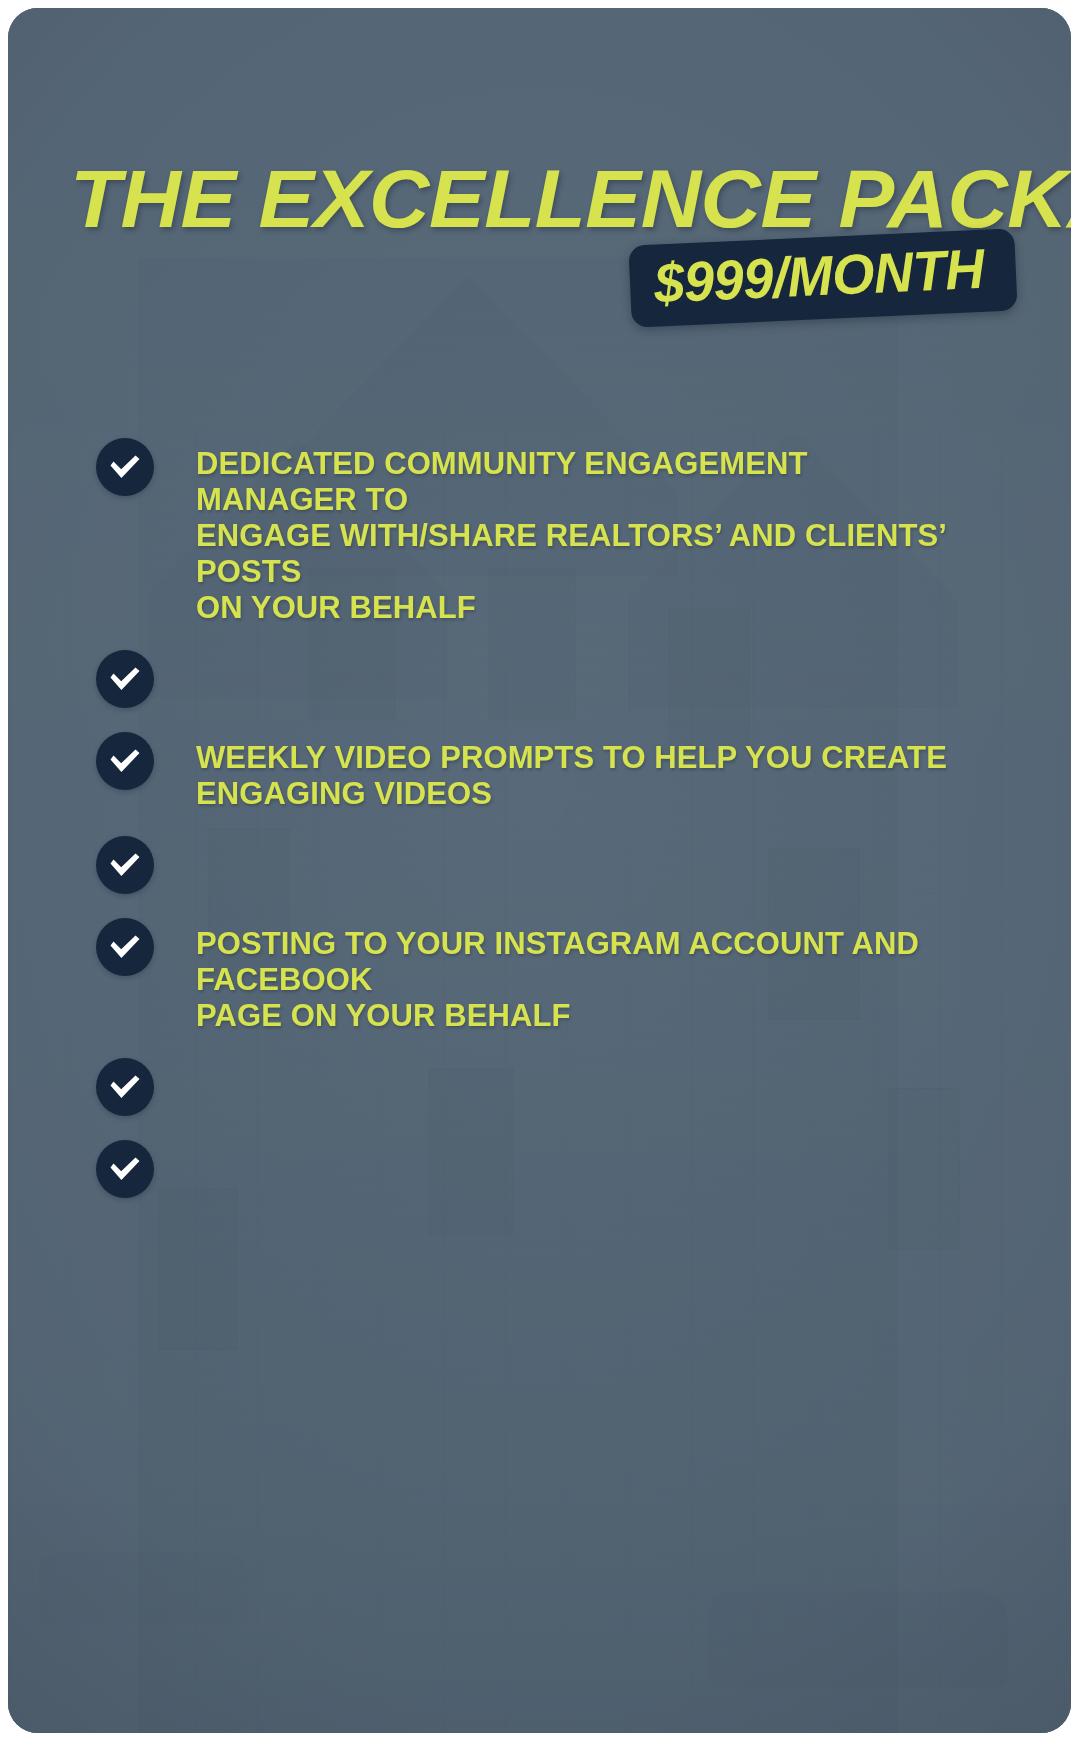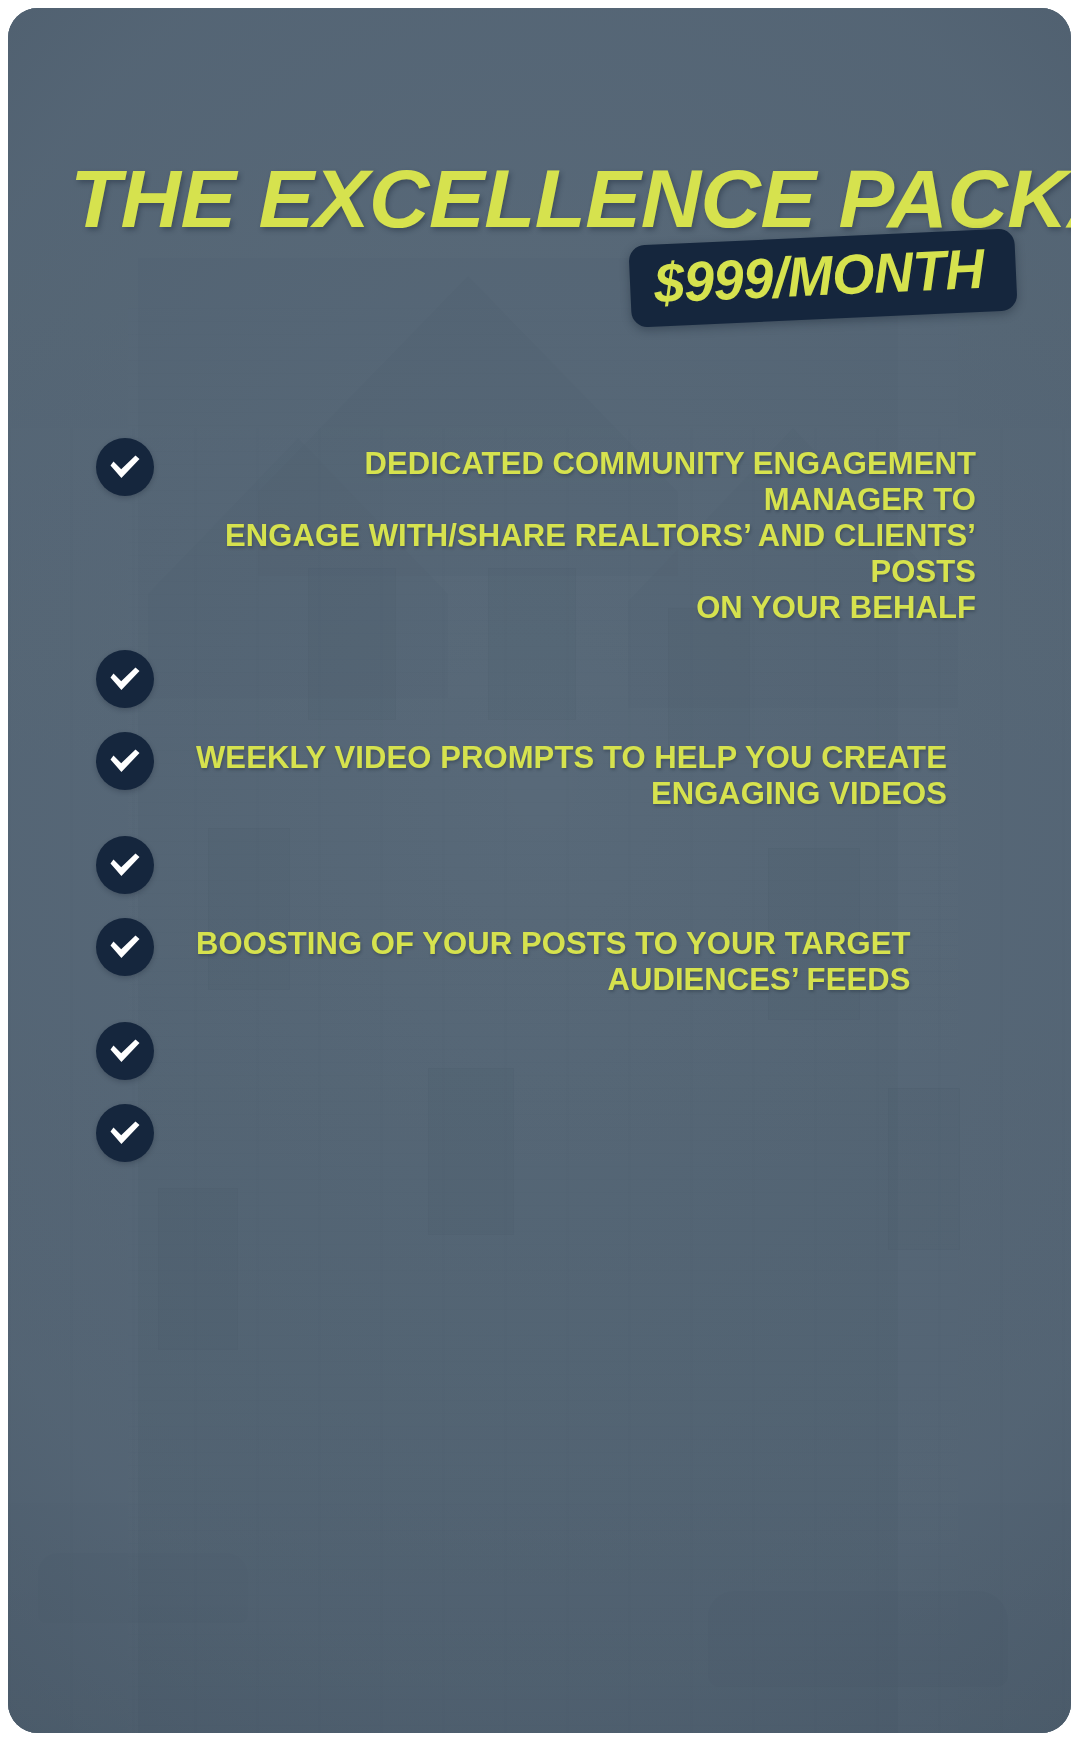--- a/index.html
+++ b/index.html
@@ -169,21 +169,20 @@
     position: absolute;
     left: 88px;
     top: 428px;
     width: 880px;
   }
 
   .item {
     display: flex;
     align-items: flex-start;
     margin-bottom: 22px;
-    text-align: right;
   }
 
   .check-circle {
     flex: 0 0 auto;
     width: 58px;
     height: 58px;
     border-radius: 50%;
     background: #15263d;
     display: flex;
     align-items: center;
@@ -281,22 +280,22 @@
               <path d="M2.5 13.5 L5.5 9.5 L13.2 17.2 L27.5 3.5 L31.5 7.0 L13.4 26.0 Z" fill="#ffffff"></path>
             </svg>
           </div>
         </div>
         <div class="item">
           <div class="check-circle">
             <svg width="34" height="30" viewBox="0 0 34 30" aria-hidden="true">
               <path d="M2.5 13.5 L5.5 9.5 L13.2 17.2 L27.5 3.5 L31.5 7.0 L13.4 26.0 Z" fill="#ffffff"></path>
             </svg>
           </div>
-          <div class="item-text">BOOSTING OF YOUR POSTS TO YOUR TARGET
-AUDIENCES’ FEEDS</div>
+          <div class="item-text">POSTING TO YOUR INSTAGRAM ACCOUNT AND FACEBOOK
+PAGE ON YOUR BEHALF</div>
         </div>
         <div class="item">
           <div class="check-circle">
             <svg width="34" height="30" viewBox="0 0 34 30" aria-hidden="true">
               <path d="M2.5 13.5 L5.5 9.5 L13.2 17.2 L27.5 3.5 L31.5 7.0 L13.4 26.0 Z" fill="#ffffff"></path>
             </svg>
           </div>
         </div>
         <div class="item">
           <div class="check-circle">

